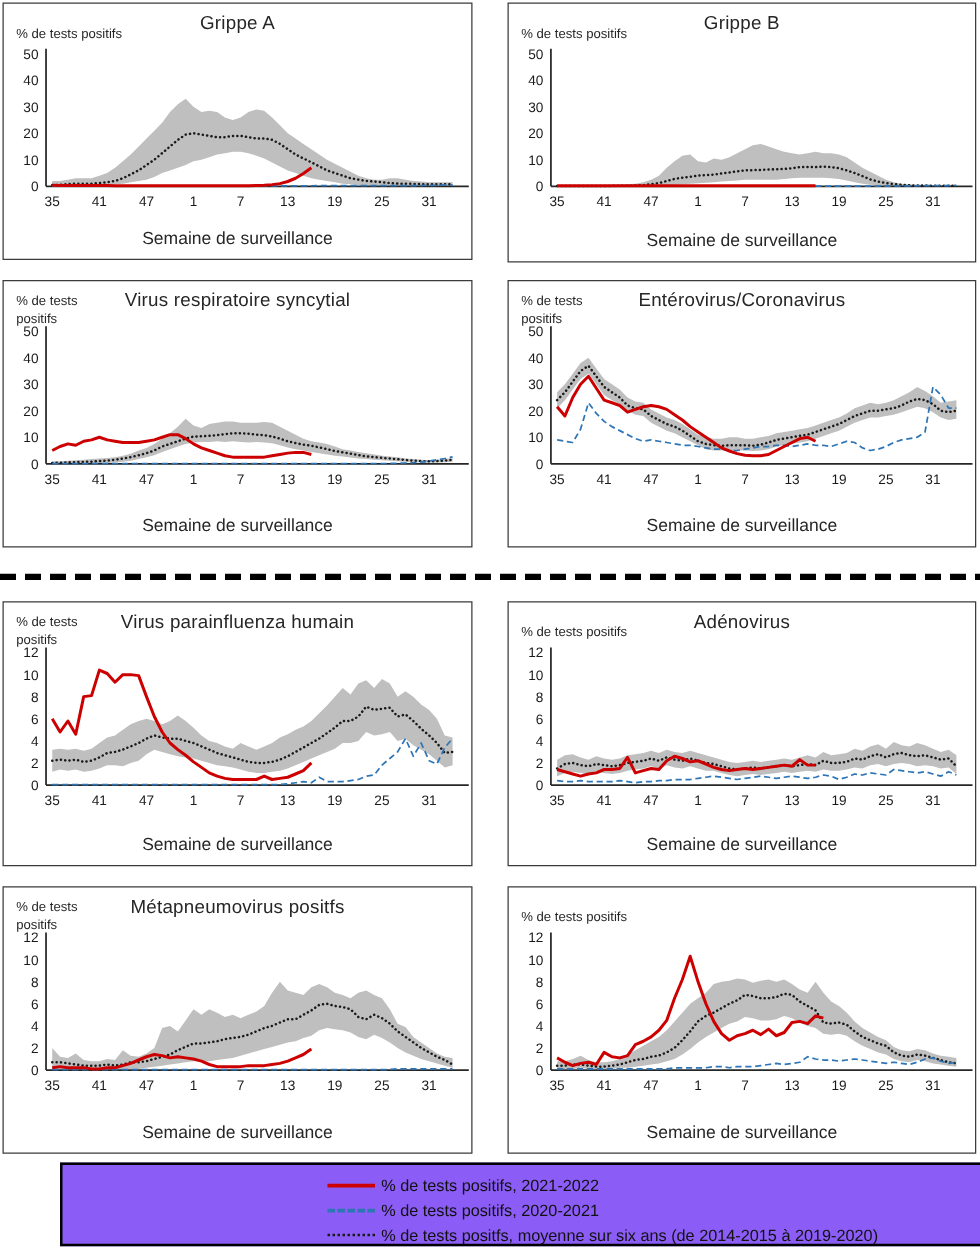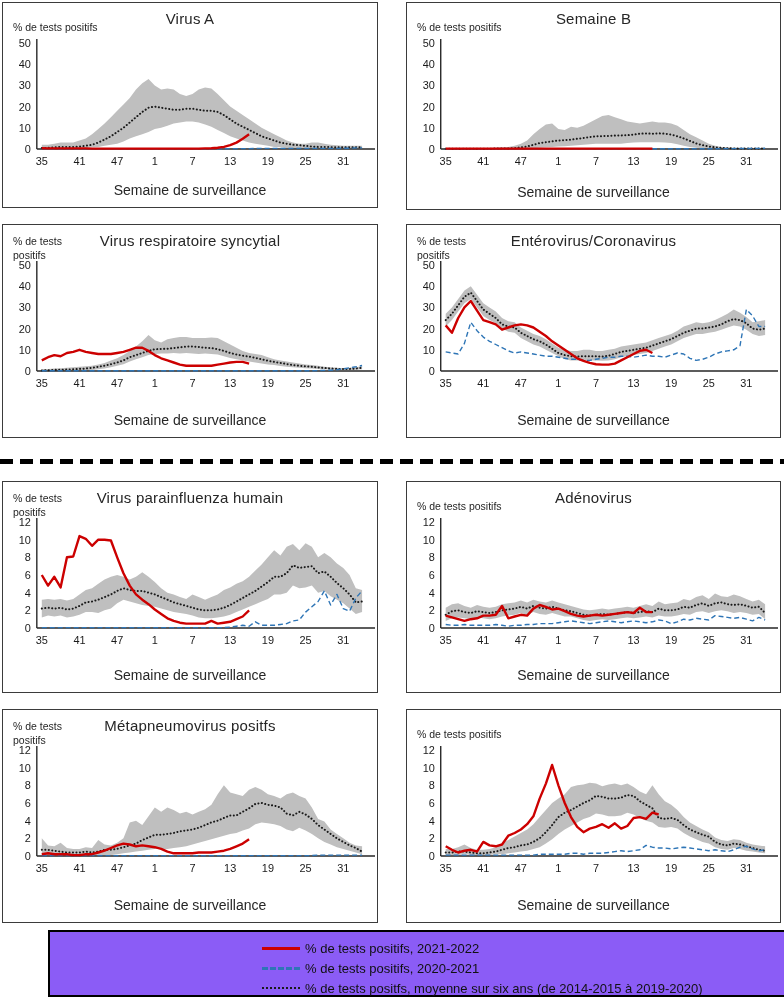--- a/index.html
+++ b/index.html
@@ -17,21 +17,21 @@
   .lrow{position:absolute;left:212px;height:18px;display:flex;align-items:center;}
   .lrow.r0{top:7px}.lrow.r1{top:27px}.lrow.r2{top:47px}
   .lsample{display:inline-block;width:38px;height:0;margin-right:5px;flex:0 0 auto;}
   .llabel{font-size:13px;color:#111111;white-space:nowrap;}
   svg text{font-family:"Liberation Sans",sans-serif;}
 </style>
 </head>
 <body>
 
 <div class="panel" style="left:2px;top:2px;width:376px;height:206px">
-  <div class="ptitle">Virus A</div>
+  <div class="ptitle">Grippe A</div>
   <div class="ylab" style="top:17px">% de tests positifs</div>
   <svg class="plot" viewBox="0 0 376 152" preserveAspectRatio="none">
       <polygon points="39.0,107.8 45.3,107.8 51.6,106.7 57.9,105.6 64.3,105.6 70.6,105.6 76.9,103.5 83.2,101.4 89.5,97.2 95.8,91.9 102.1,86.6 108.5,80.2 114.8,73.8 121.1,67.5 127.4,61.1 133.7,52.6 140.0,46.3 146.3,42.0 152.6,48.4 159.0,52.6 165.3,51.6 171.6,52.6 177.9,56.9 184.2,59.0 190.5,56.9 196.8,52.6 203.2,50.5 209.5,51.6 215.8,56.9 222.1,63.2 228.4,69.6 234.7,73.8 241.0,78.1 247.4,82.3 253.7,86.6 260.0,90.8 266.3,94.0 272.6,97.2 278.9,100.3 285.2,103.5 291.5,105.6 297.9,106.7 304.2,106.7 310.5,105.6 316.8,105.6 323.1,106.7 329.4,107.8 335.7,108.2 342.1,108.8 348.4,108.8 354.7,108.8 361.0,108.8 361.0,111.6 354.7,111.6 348.4,111.6 342.1,111.6 335.7,111.6 329.4,111.6 323.1,111.6 316.8,111.4 310.5,111.4 304.2,111.4 297.9,111.4 291.5,111.4 285.2,110.9 278.9,110.3 272.6,109.9 266.3,108.8 260.0,107.8 253.7,106.7 247.4,105.6 241.0,103.5 234.7,101.4 228.4,99.3 222.1,96.1 215.8,92.9 209.5,89.7 203.2,87.6 196.8,85.5 190.5,84.4 184.2,84.4 177.9,85.5 171.6,86.6 165.3,88.7 159.0,90.8 152.6,91.9 146.3,95.0 140.0,97.2 133.7,99.3 127.4,101.4 121.1,104.6 114.8,106.7 108.5,107.8 102.1,108.8 95.8,109.9 89.5,110.3 83.2,110.9 76.9,111.4 70.6,112.0 64.3,112.0 57.9,112.0 51.6,112.0 45.3,112.0 39.0,112.0 " fill="#BFBFBF" stroke="none"></polygon>
       <line x1="34" y1="2" x2="34" y2="112" stroke="#262626" stroke-width="1.4"></line>
       <line x1="34" y1="112" x2="374" y2="112" stroke="#262626" stroke-width="1.4"></line>
       <text x="28" y="116" text-anchor="end" font-size="11" fill="#1a1a1a">0</text>
       <text x="28" y="94.8" text-anchor="end" font-size="11" fill="#1a1a1a">10</text>
       <text x="28" y="73.6" text-anchor="end" font-size="11" fill="#1a1a1a">20</text>
       <text x="28" y="52.400000000000006" text-anchor="end" font-size="11" fill="#1a1a1a">30</text>
       <text x="28" y="31.19999999999999" text-anchor="end" font-size="11" fill="#1a1a1a">40</text>
@@ -45,21 +45,21 @@
       <text x="266.3" y="128" text-anchor="middle" font-size="11" fill="#1a1a1a">19</text>
       <text x="304.2" y="128" text-anchor="middle" font-size="11" fill="#1a1a1a">25</text>
       <text x="342.1" y="128" text-anchor="middle" font-size="11" fill="#1a1a1a">31</text>
       <polyline points="39.0,110.9 45.3,110.9 51.6,110.3 57.9,109.9 64.3,109.9 70.6,109.9 76.9,109.5 83.2,108.8 89.5,107.8 95.8,105.6 102.1,102.5 108.5,99.3 114.8,95.0 121.1,90.8 127.4,85.5 133.7,80.2 140.0,74.9 146.3,70.7 152.6,69.6 159.0,70.7 165.3,71.7 171.6,72.8 177.9,72.8 184.2,71.7 190.5,71.7 196.8,72.8 203.2,73.8 209.5,73.8 215.8,74.9 222.1,78.1 228.4,82.3 234.7,86.6 241.0,89.7 247.4,92.9 253.7,96.1 260.0,99.3 266.3,101.4 272.6,103.5 278.9,105.6 285.2,106.7 291.5,107.8 297.9,108.2 304.2,108.8 310.5,109.5 316.8,109.9 323.1,109.9 329.4,110.1 335.7,110.3 342.1,110.3 348.4,110.3 354.7,110.3 361.0,110.3 " fill="none" stroke="#1A1A1A" stroke-linejoin="round" stroke-width="2" stroke-dasharray="0.1 3.4" stroke-linecap="round"></polyline>
       <polyline points="39.0,111.8 45.3,111.8 51.6,111.8 57.9,111.8 64.3,111.8 70.6,111.8 76.9,111.8 83.2,111.8 89.5,111.8 95.8,111.8 102.1,111.8 108.5,111.8 114.8,111.8 121.1,111.8 127.4,111.8 133.7,111.8 140.0,111.8 146.3,111.8 152.6,111.8 159.0,111.8 165.3,111.8 171.6,111.8 177.9,111.8 184.2,111.8 190.5,111.7 196.8,111.7 203.2,111.7 209.5,111.7 215.8,111.7 222.1,111.7 228.4,111.6 234.7,111.6 241.0,111.6 247.4,111.6 253.7,111.4 260.0,111.4 266.3,111.4 272.6,111.4 278.9,111.4 285.2,111.4 291.5,111.4 297.9,111.4 304.2,111.4 310.5,111.4 316.8,111.4 323.1,111.4 329.4,111.4 335.7,111.4 342.1,111.2 348.4,111.2 354.7,110.9 361.0,110.9 " fill="none" stroke="#2E75B6" stroke-linejoin="round" stroke-width="1.4" stroke-dasharray="5 3"></polyline>
       <polyline points="39.0,111.2 45.3,111.4 51.6,111.4 57.9,111.4 64.3,111.4 70.6,111.4 76.9,111.4 83.2,111.4 89.5,111.6 95.8,111.6 102.1,111.6 108.5,111.6 114.8,111.6 121.1,111.6 127.4,111.6 133.7,111.6 140.0,111.6 146.3,111.6 152.6,111.6 159.0,111.6 165.3,111.6 171.6,111.6 177.9,111.6 184.2,111.6 190.5,111.6 196.8,111.6 203.2,111.4 209.5,111.2 215.8,110.7 222.1,109.9 228.4,108.2 234.7,105.6 241.0,101.8 247.4,97.2 " fill="none" stroke="#CC0000" stroke-linejoin="round" stroke-width="2.4"></polyline>
     </svg>
   <div class="xlab">Semaine de surveillance</div>
 </div>
 <div class="panel" style="left:406px;top:2px;width:375px;height:208px">
-  <div class="ptitle">Semaine B</div>
+  <div class="ptitle">Grippe B</div>
   <div class="ylab" style="top:17px">% de tests positifs</div>
   <svg class="plot" viewBox="0 0 376 152" preserveAspectRatio="none">
       <polygon points="39.0,111.4 45.3,111.4 51.6,111.4 57.9,111.4 64.3,111.4 70.6,111.2 76.9,110.9 83.2,110.9 89.5,110.7 95.8,110.3 102.1,109.9 108.5,108.8 114.8,106.7 121.1,103.5 127.4,97.2 133.7,91.9 140.0,87.6 146.3,86.6 152.6,91.9 159.0,92.9 165.3,89.7 171.6,90.8 177.9,88.7 184.2,85.5 190.5,82.3 196.8,79.1 203.2,78.1 209.5,80.2 215.8,82.3 222.1,84.4 228.4,85.5 234.7,86.6 241.0,85.5 247.4,84.4 253.7,85.5 260.0,85.5 266.3,86.6 272.6,88.7 278.9,92.9 285.2,97.2 291.5,100.3 297.9,103.5 304.2,106.7 310.5,108.8 316.8,109.9 323.1,110.3 329.4,110.7 335.7,110.9 342.1,111.2 348.4,111.2 354.7,111.2 361.0,111.2 361.0,112.0 354.7,112.0 348.4,112.0 342.1,112.0 335.7,112.0 329.4,112.0 323.1,112.0 316.8,112.0 310.5,111.8 304.2,111.6 297.9,111.2 291.5,110.7 285.2,109.9 278.9,108.8 272.6,107.3 266.3,106.1 260.0,105.6 253.7,105.2 247.4,105.2 241.0,105.2 234.7,105.2 228.4,105.6 222.1,106.1 215.8,106.7 209.5,106.7 203.2,106.7 196.8,106.7 190.5,106.7 184.2,107.3 177.9,107.8 171.6,108.2 165.3,108.8 159.0,109.2 152.6,109.5 146.3,109.9 140.0,110.3 133.7,110.7 127.4,111.2 121.1,111.6 114.8,112.0 108.5,112.0 102.1,112.0 95.8,112.0 89.5,112.0 83.2,112.0 76.9,112.0 70.6,112.0 64.3,112.0 57.9,112.0 51.6,112.0 45.3,112.0 39.0,112.0 " fill="#BFBFBF" stroke="none"></polygon>
       <line x1="34" y1="2" x2="34" y2="112" stroke="#262626" stroke-width="1.4"></line>
       <line x1="34" y1="112" x2="374" y2="112" stroke="#262626" stroke-width="1.4"></line>
       <text x="28" y="116" text-anchor="end" font-size="11" fill="#1a1a1a">0</text>
       <text x="28" y="94.8" text-anchor="end" font-size="11" fill="#1a1a1a">10</text>
       <text x="28" y="73.6" text-anchor="end" font-size="11" fill="#1a1a1a">20</text>
       <text x="28" y="52.400000000000006" text-anchor="end" font-size="11" fill="#1a1a1a">30</text>
       <text x="28" y="31.19999999999999" text-anchor="end" font-size="11" fill="#1a1a1a">40</text>

